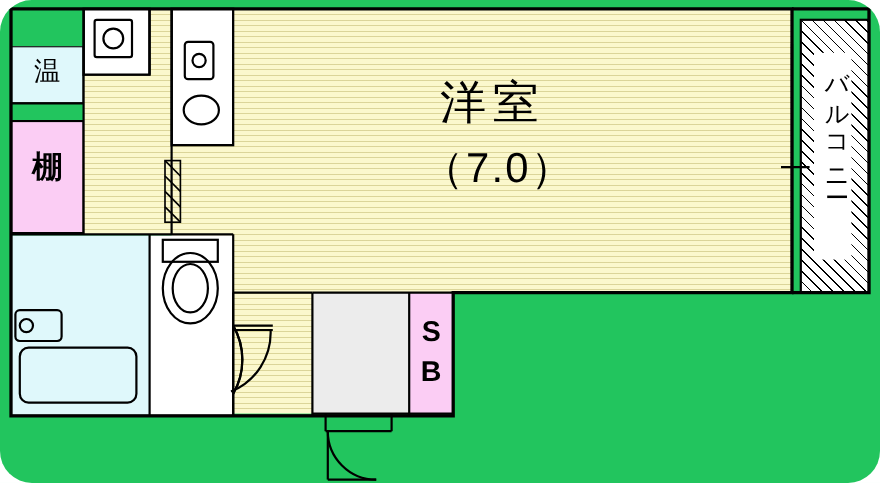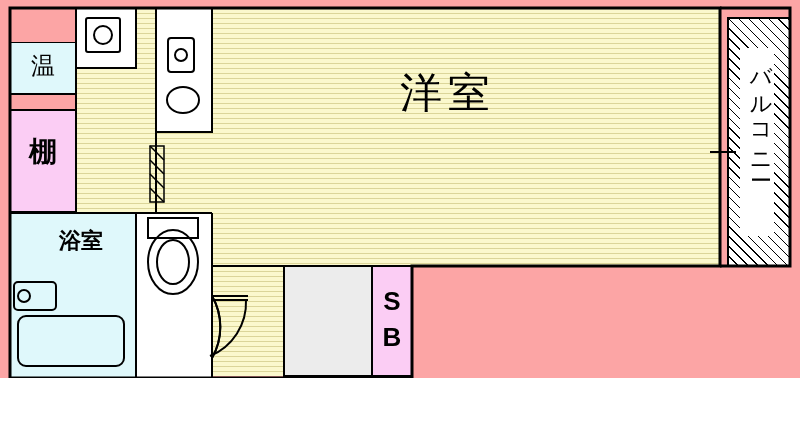--- a/index.html
+++ b/index.html
@@ -6,23 +6,24 @@
     margin: 0;
     padding: 0;
     background: #ffffff;
   }
   body {
     font-family: "Liberation Sans", sans-serif;
   }
   #floorplan {
     position: relative;
     width: 800px;
-    height: 378px;
-    background: #fca5a5;
+    height: 439px;
+    background: #22c55e;
     overflow: hidden;
+    border-radius: 29px;
   }
   .rect {
     position: absolute;
     box-sizing: border-box;
   }
   .label {
     position: absolute;
     color: #000000;
     text-align: center;
     white-space: nowrap;
@@ -180,24 +181,24 @@
       <line x1="150" y1="188" x2="164" y2="202"></line>
     </g>
 
     <g fill="none" stroke="#000000" stroke-width="2">
       <line x1="720" y1="40" x2="720" y2="246"></line>
     </g>
   </svg>
 
   <div class="label" style="left:388px; top:72px; width:120px; font-size:42px; letter-spacing:6px;">洋室</div>
 
+  <div class="label" style="left:378px; top:134px; width:150px; font-size:38px; letter-spacing:2px;">（7.0）</div>
 
   <div class="label" style="left:742px; top:52px; width:30px; font-size:22px; writing-mode:vertical-rl; text-orientation:upright; letter-spacing:4px;">バルコニー</div>
 
-  <div class="label" style="left:46px; top:230px; width:70px; font-size:22px; font-weight:bold;">浴室</div>
 
 
 
   <div class="label" style="left:374px; top:288px; width:36px; font-size:26px; font-weight:bold;">S</div>
   <div class="label" style="left:374px; top:324px; width:36px; font-size:26px; font-weight:bold;">B</div>
 
   <div class="label" style="left:12px; top:138px; width:62px; font-size:28px; font-weight:bold;">棚</div>
 
   <div class="label" style="left:12px; top:54px; width:62px; font-size:24px;">温</div>
 

